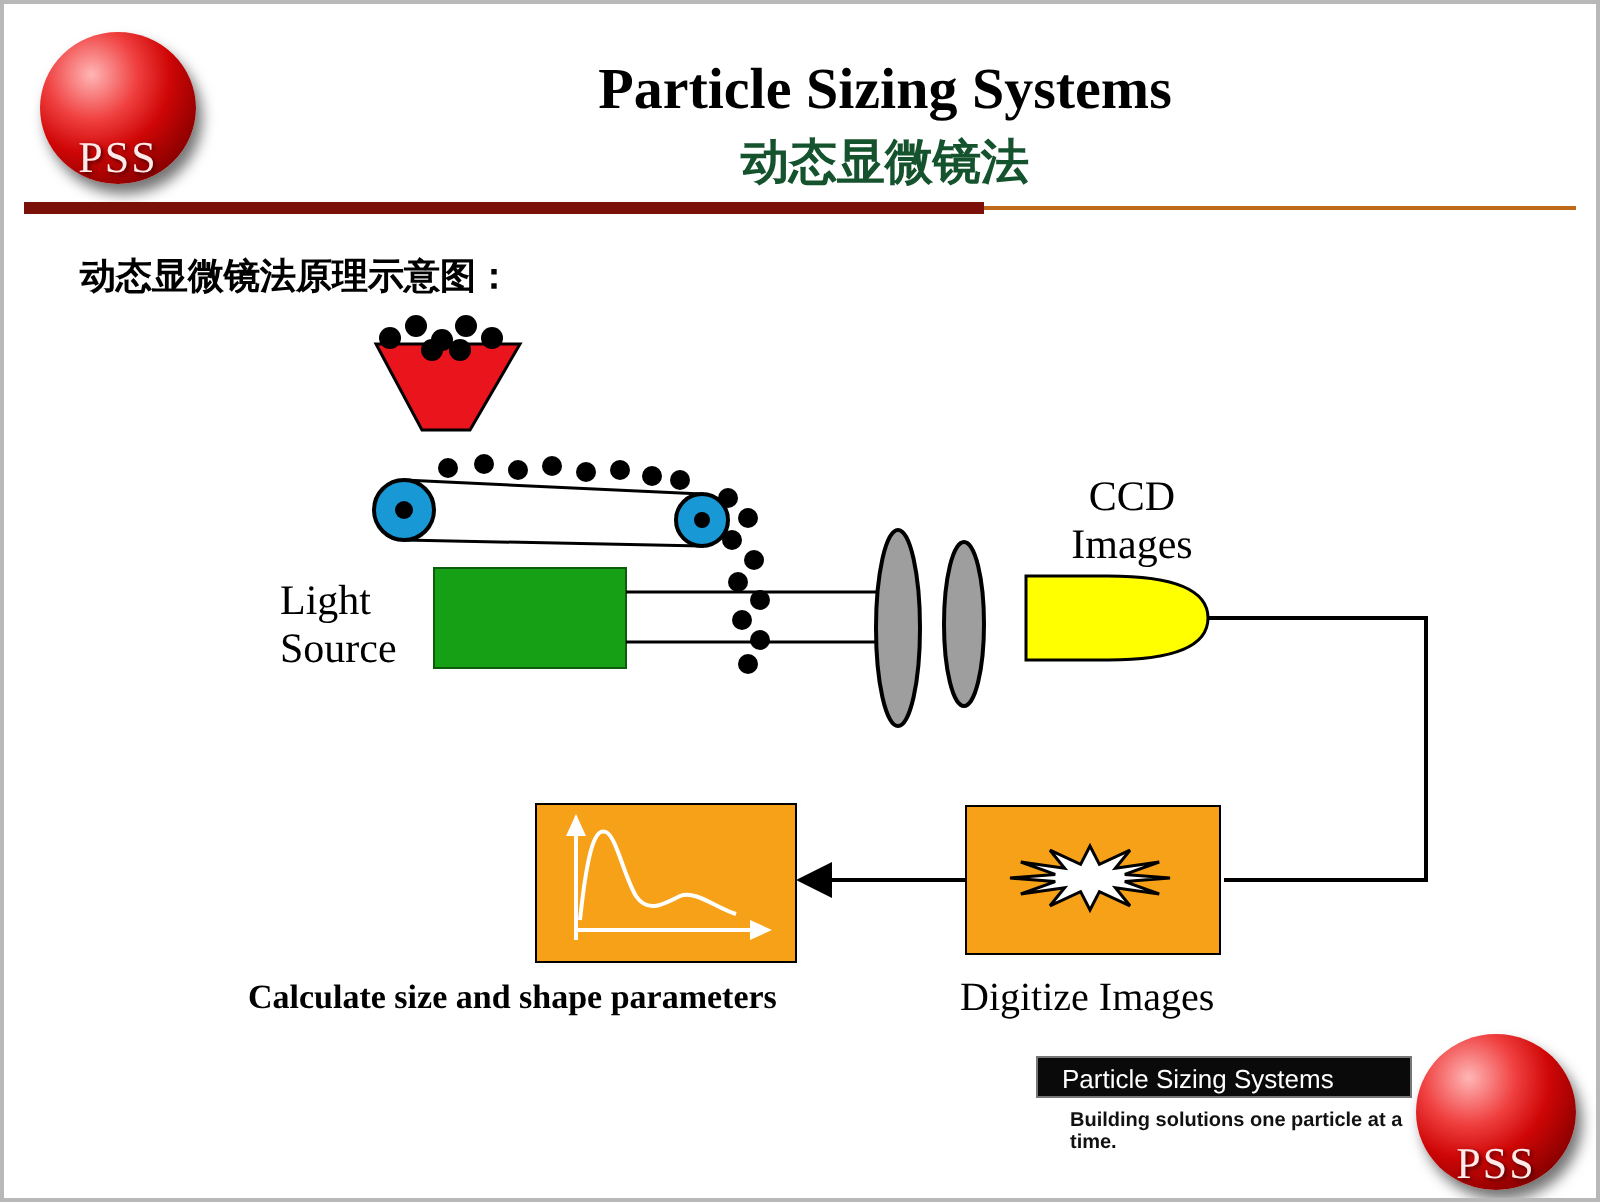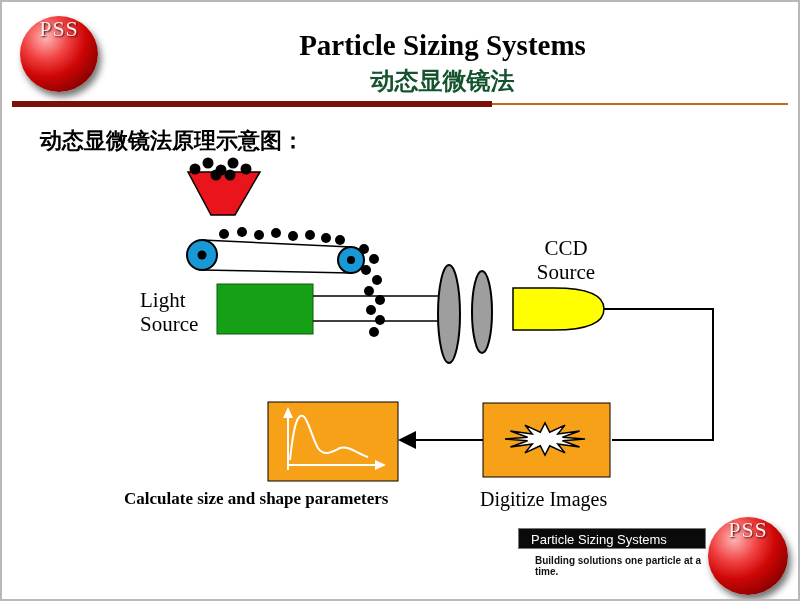--- a/index.html
+++ b/index.html
@@ -6,21 +6,21 @@
   body { background:#d9d9d9; font-family:"Liberation Sans", sans-serif; }
   .slide{
     position:relative; width:800px; height:601px; background:#ffffff;
     border:2px solid #b8b8b8; overflow:hidden;
   }
   
   .pss-logo{
     position:absolute; border-radius:50%;
     background:radial-gradient(circle at 33% 28%, #ffb6b6 0%, #f04040 30%, #cf0606 52%, #8c0000 78%, #4d0000 100%);
     box-shadow:3px 5px 7px rgba(0,0,0,0.55);
-    display:flex; align-items:flex-start; justify-content:center;
+    display:flex; align-items:flex-end; justify-content:center;
   }
   .logo-tl{ left:18px; top:14px; width:78px; height:76px; }
   .logo-br{ left:706px; top:515px; width:80px; height:78px; }
   .pss-logo span{
     font-family:"Liberation Serif", serif; font-size:22px; color:#ffe9e9;
     text-shadow:1px 1px 2px #4a0000; letter-spacing:1px;
   }
   
   .header{ position:absolute; left:100px; right:15px; top:28px; text-align:center; }
   .title{
@@ -31,21 +31,21 @@
     font-family:"DejaVu Sans", sans-serif; font-weight:bold; font-size:24px;
     color:#14532d; margin-top:3px;
   }
   .divider{ position:absolute; left:10px; right:10px; top:98px; height:8px;
     display:flex; align-items:center; }
   .divider .thick{ width:480px; height:6px; background:#7a1008; }
   .divider .thin{ flex:1; height:2px; background:#c06a1a; }
   
   .heading{
     position:absolute; left:38px; top:124px;
-    font-family:"DejaVu Sans", sans-serif; font-weight:bold; font-size:22px; color:#000;
+    font-family:"DejaVu Sans", sans-serif; font-weight:bold; font-size:18px; color:#000;
   }
   
   svg.diagram{ position:absolute; left:0; top:0; width:800px; height:601px; }
   
   .dlabel{ position:absolute; font-family:"Liberation Serif", serif; color:#000; }
   .light-source{ left:138px; top:286px; width:76px; font-size:21px; text-align:left; line-height:1.15; }
   .ccd-camera{ left:516px; top:234px; width:96px; font-size:21px; text-align:center; line-height:1.15; }
   .calculate-label{ left:122px; top:487px; font-size:17px; font-weight:bold; }
   .digitize-label{ left:478px; top:486px; font-size:20px; }
   
@@ -165,21 +165,21 @@
         <line x1="286" y1="468" x2="286" y2="414" stroke="#fff" stroke-width="2"></line>
         <polygon points="286,405 281,416 291,416" fill="#fff"></polygon>
         <line x1="286" y1="463" x2="374" y2="463" stroke="#fff" stroke-width="2"></line>
         <polygon points="384,463 373,458 373,468" fill="#fff"></polygon>
         <path d="M288,458 C292,420 296,412 301,414 C306,416 310,436 316,446 C322,455 330,450 338,446 C346,443 356,452 366,455" fill="none" stroke="#fff" stroke-width="2"></path>
       </g>
     </g>
   </svg>
 
   <div class="dlabel light-source">Light Source</div>
-  <div class="dlabel ccd-camera">CCD Source</div>
+  <div class="dlabel ccd-camera">CCD Images</div>
   <div class="dlabel calculate-label">Calculate size and shape parameters</div>
   <div class="dlabel digitize-label">Digitize Images</div>
 
   <div class="footer-banner">Particle Sizing Systems</div>
   <div class="tagline">Building solutions one particle at a time.</div>
 
   <div class="pss-logo logo-br">
     <span>PSS</span>
   </div>
 

